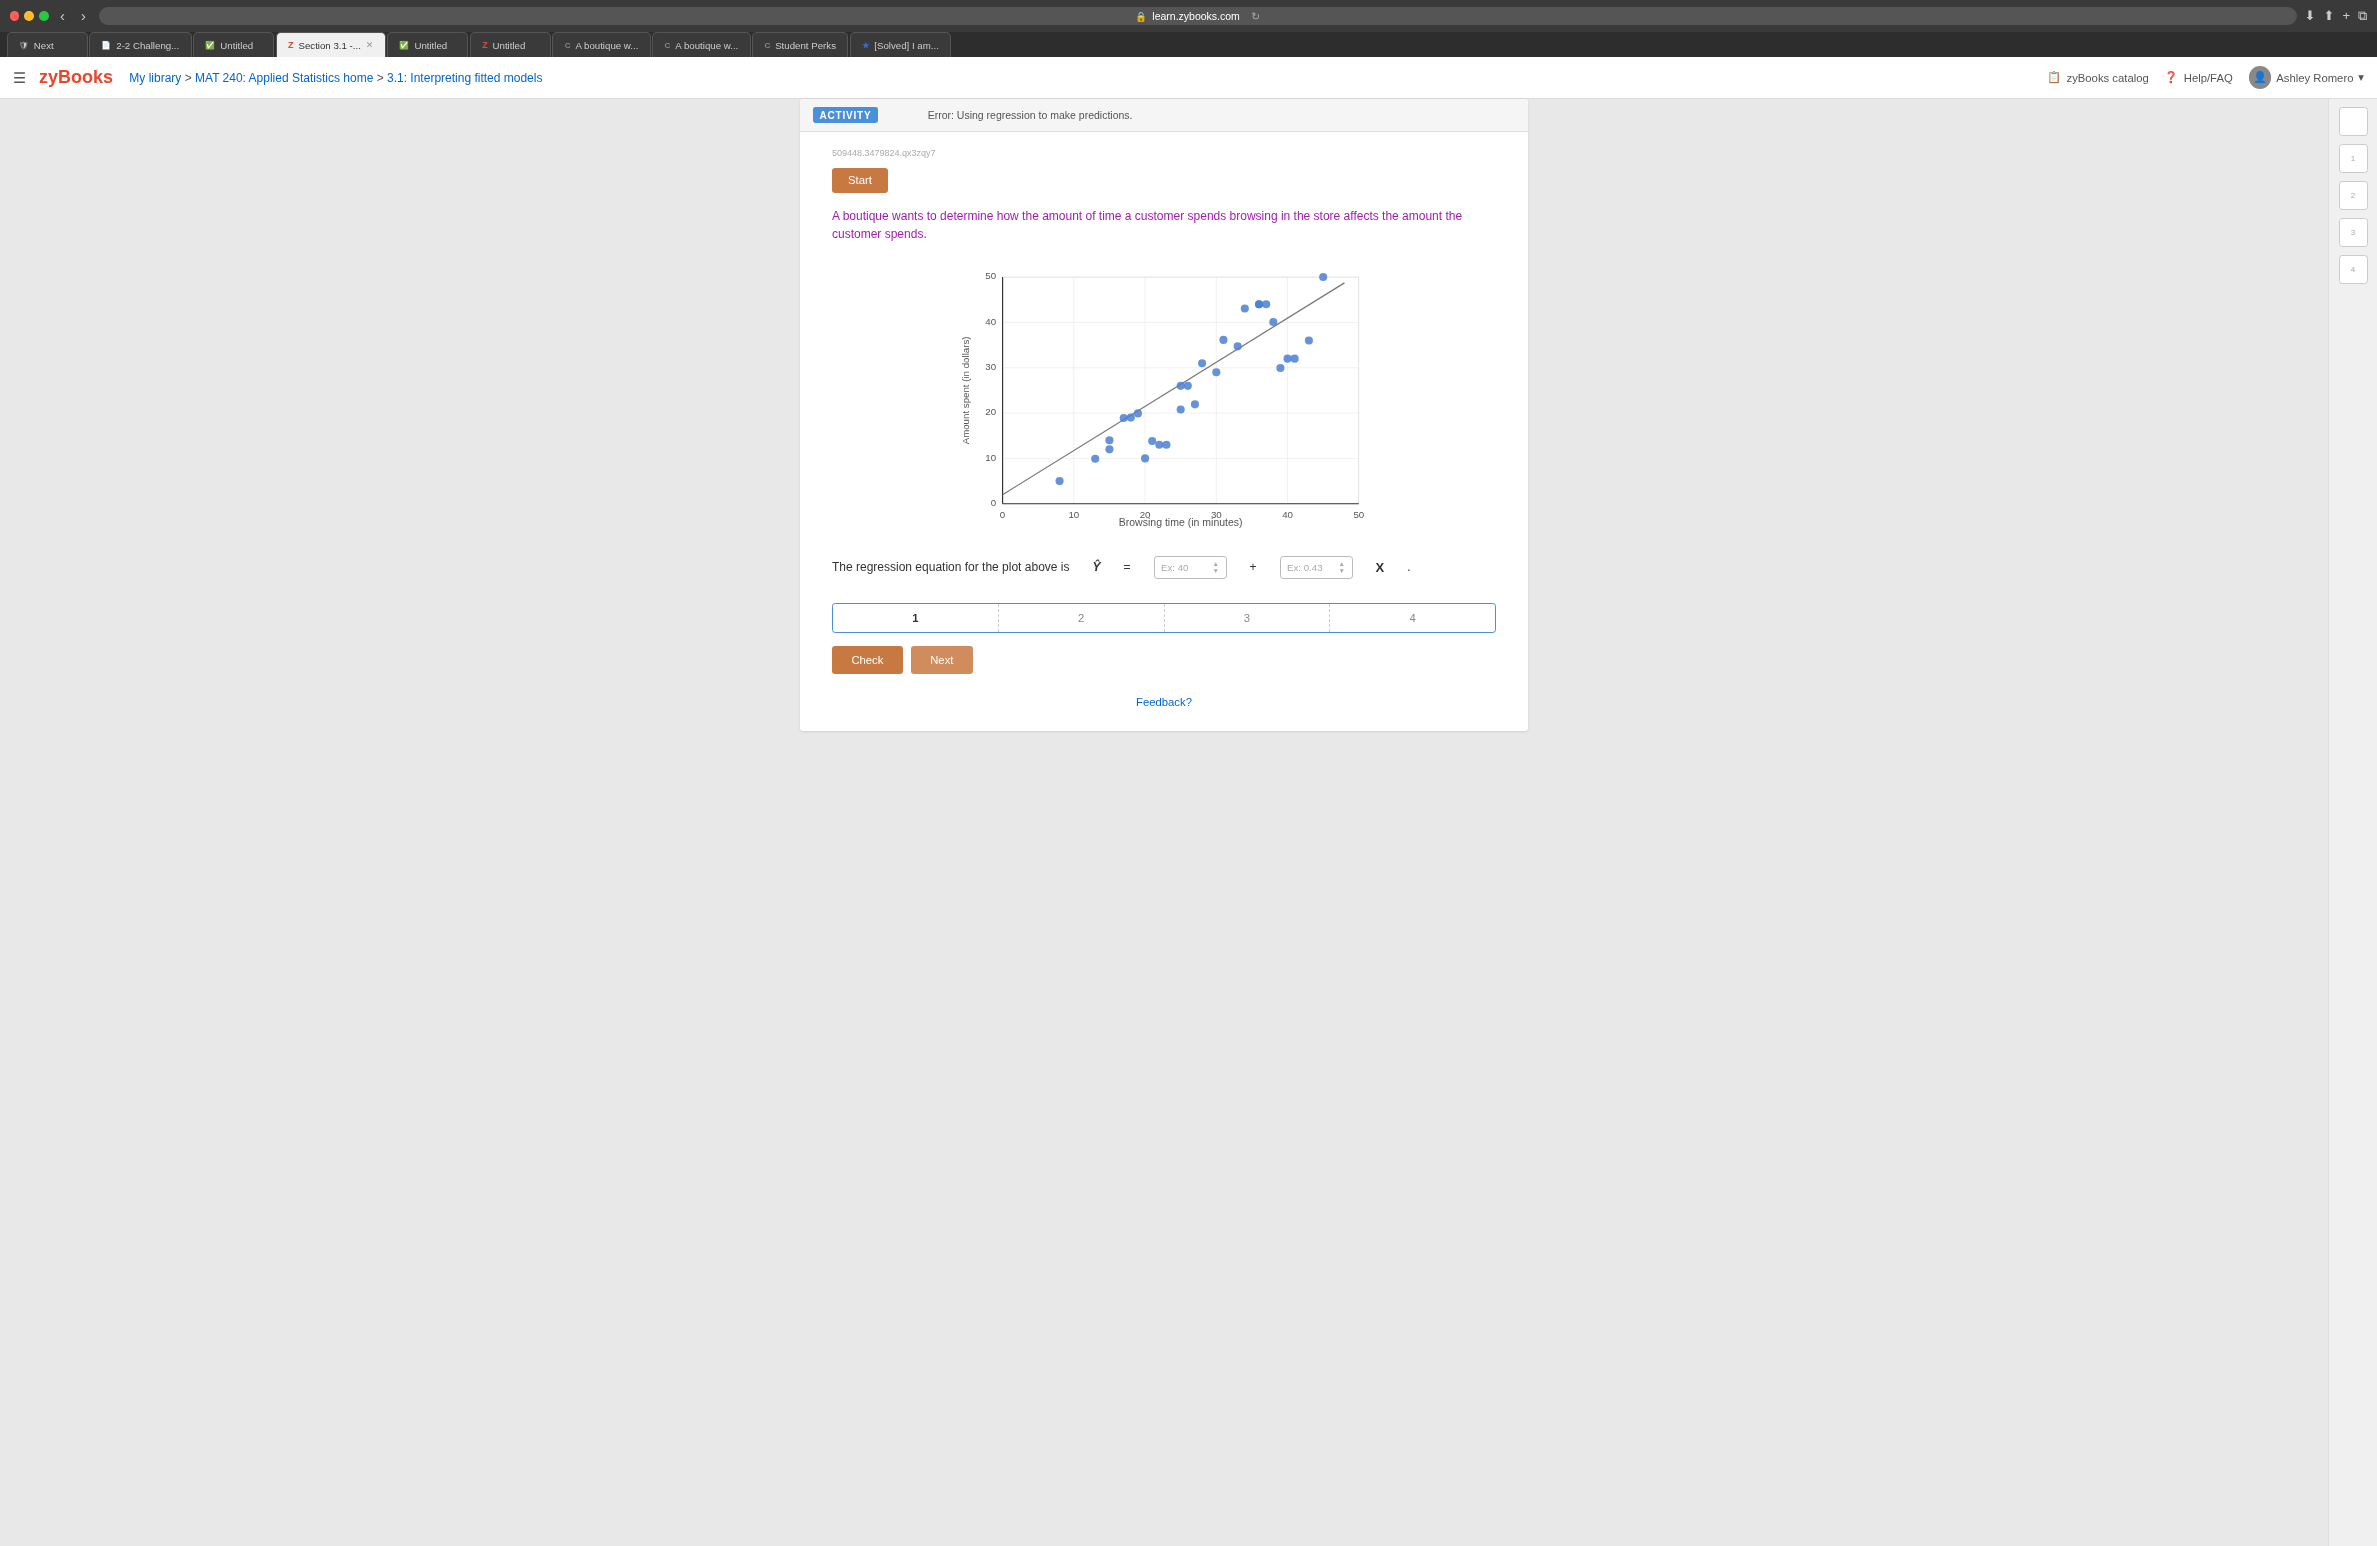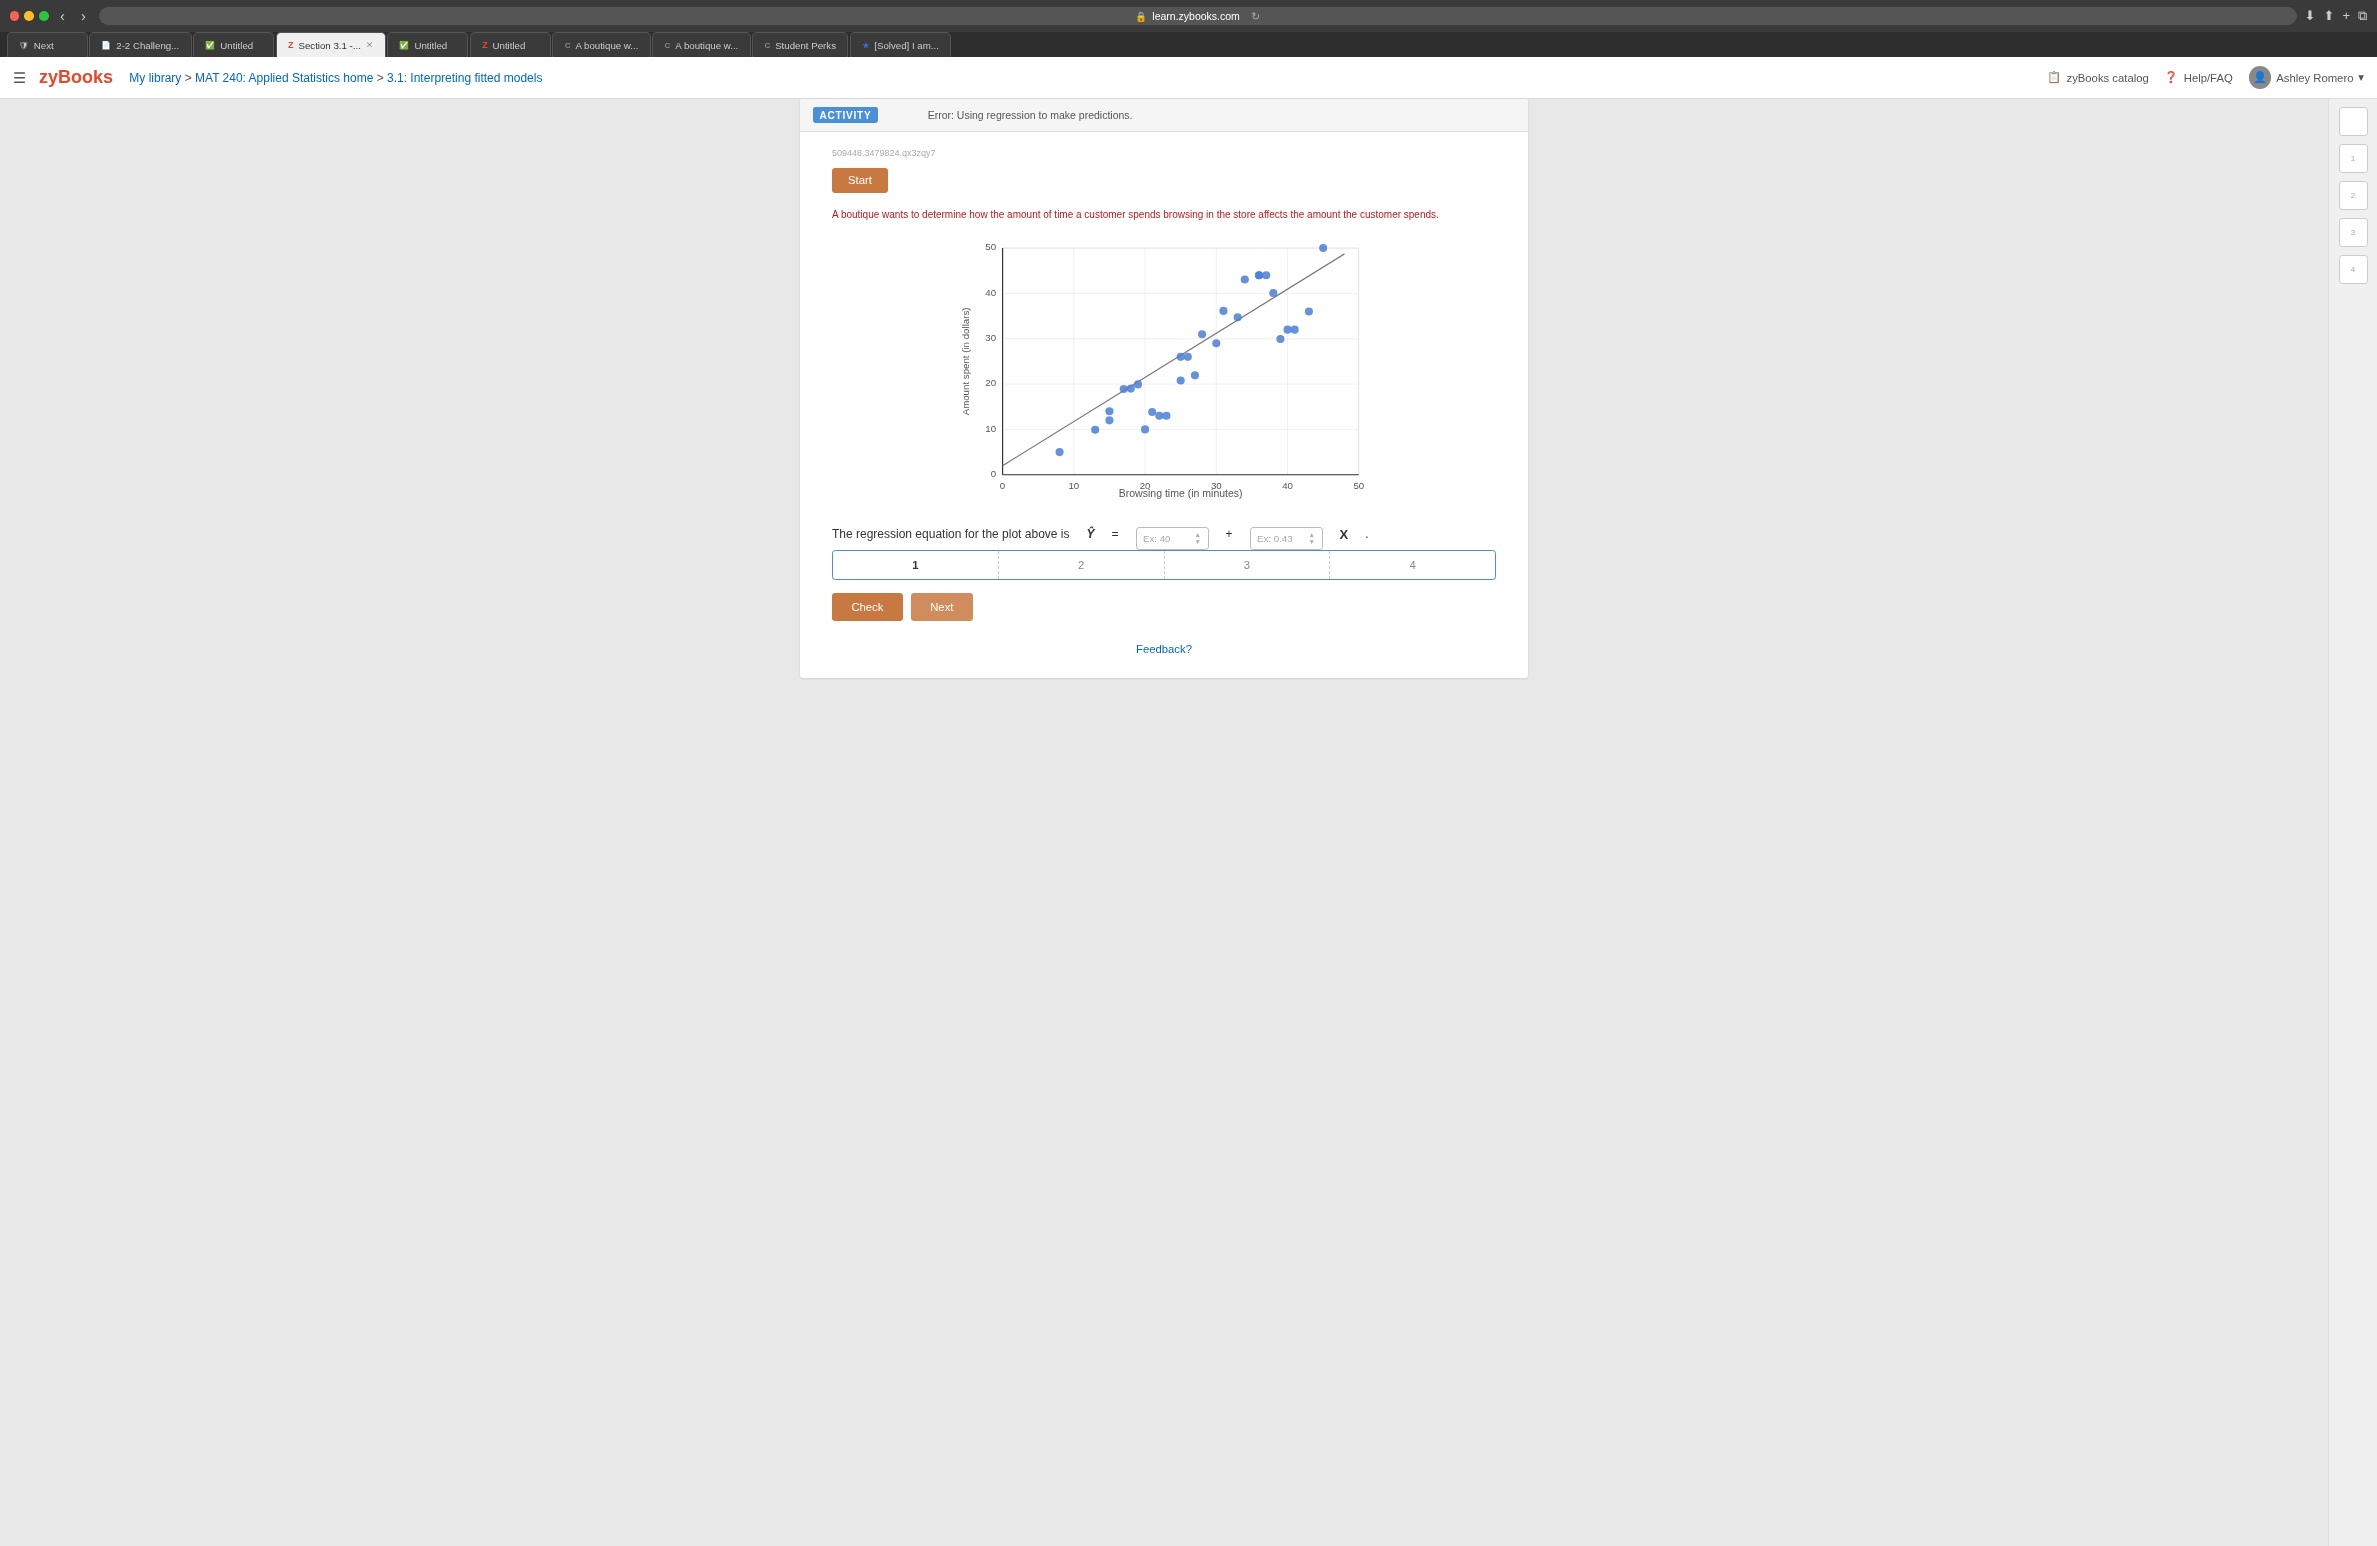--- a/index.html
+++ b/index.html
@@ -45,28 +45,28 @@
     .activity-card { background: #fff; width: 100%; max-width: 728px; margin: 0 auto; border-radius: 3.2px; overflow: hidden; box-shadow: 0 0.8px 2.4px rgba(0,0,0,0.1); }
     .activity-header { background: #f5f5f5; border-bottom: 0.8px solid #ddd; padding: 8px 13px; display: flex; align-items: center; gap: 9.7px; }
     .activity-label { background: #4a90d9; color: white; font-size: 10px; font-weight: bold; padding: 2.4px 6.5px; border-radius: 2.4px; letter-spacing: 0.8px; }
     .activity-title { color: #555; font-size: 10.5px; margin-left: 40px; }
 
     .activity-body { padding: 16px 32px; }
     .activity-id { color: #aaa; font-size: 9px; margin-bottom: 9.7px; }
 
     .start-btn { background: #c87941; color: white; border: none; padding: 6.5px 16px; border-radius: 3.2px; font-size: 11.3px; cursor: pointer; margin-bottom: 14.6px; }
 
-    .problem-text { color: #b91c1c; font-size: 10px; line-height: 1.5; margin-bottom: 14px; }
+    .problem-text { color: #a21caf; font-size: 12px; line-height: 1.5; margin-bottom: 22px; }
 
     
     .chart-container { width: 100%; display: flex; justify-content: center; margin-bottom: 24px; }
     .chart-svg { width: 421px; height: 267px; }
 
     
-    .equation-row { display: flex; gap: 17px; font-size: 12px; color: #333; flex-wrap: wrap; }
+    .equation-row { display: flex; align-items: center; gap: 23px; font-size: 12px; color: #333; margin-bottom: 24px; flex-wrap: wrap; }
     .y-hat { font-style: italic; font-weight: bold; }
     .input-box { border: 0.8px solid #bbb; border-radius: 3.2px; padding: 3.2px 6.5px; width: 73px; color: #aaa; font-size: 10.5px; display: inline-flex; align-items: center; justify-content: space-between; background: #fff; }
     .spinner { display: flex; flex-direction: column; font-size: 6.5px; color: #aaa; margin-left: 3.2px; }
     .bold-x { font-weight: bold; font-size: 13px; }
 
     
     .progress-section { margin-bottom: 13px; }
     .progress-bar { display: flex; border: 1.6px solid #4a90d9; border-radius: 3.2px; overflow: hidden; }
     .progress-segment { flex: 1; padding: 8px; text-align: center; color: #888; font-size: 11.3px; border-right: 1.6px dashed #ccc; }
     .progress-segment:last-child { border-right: none; }

